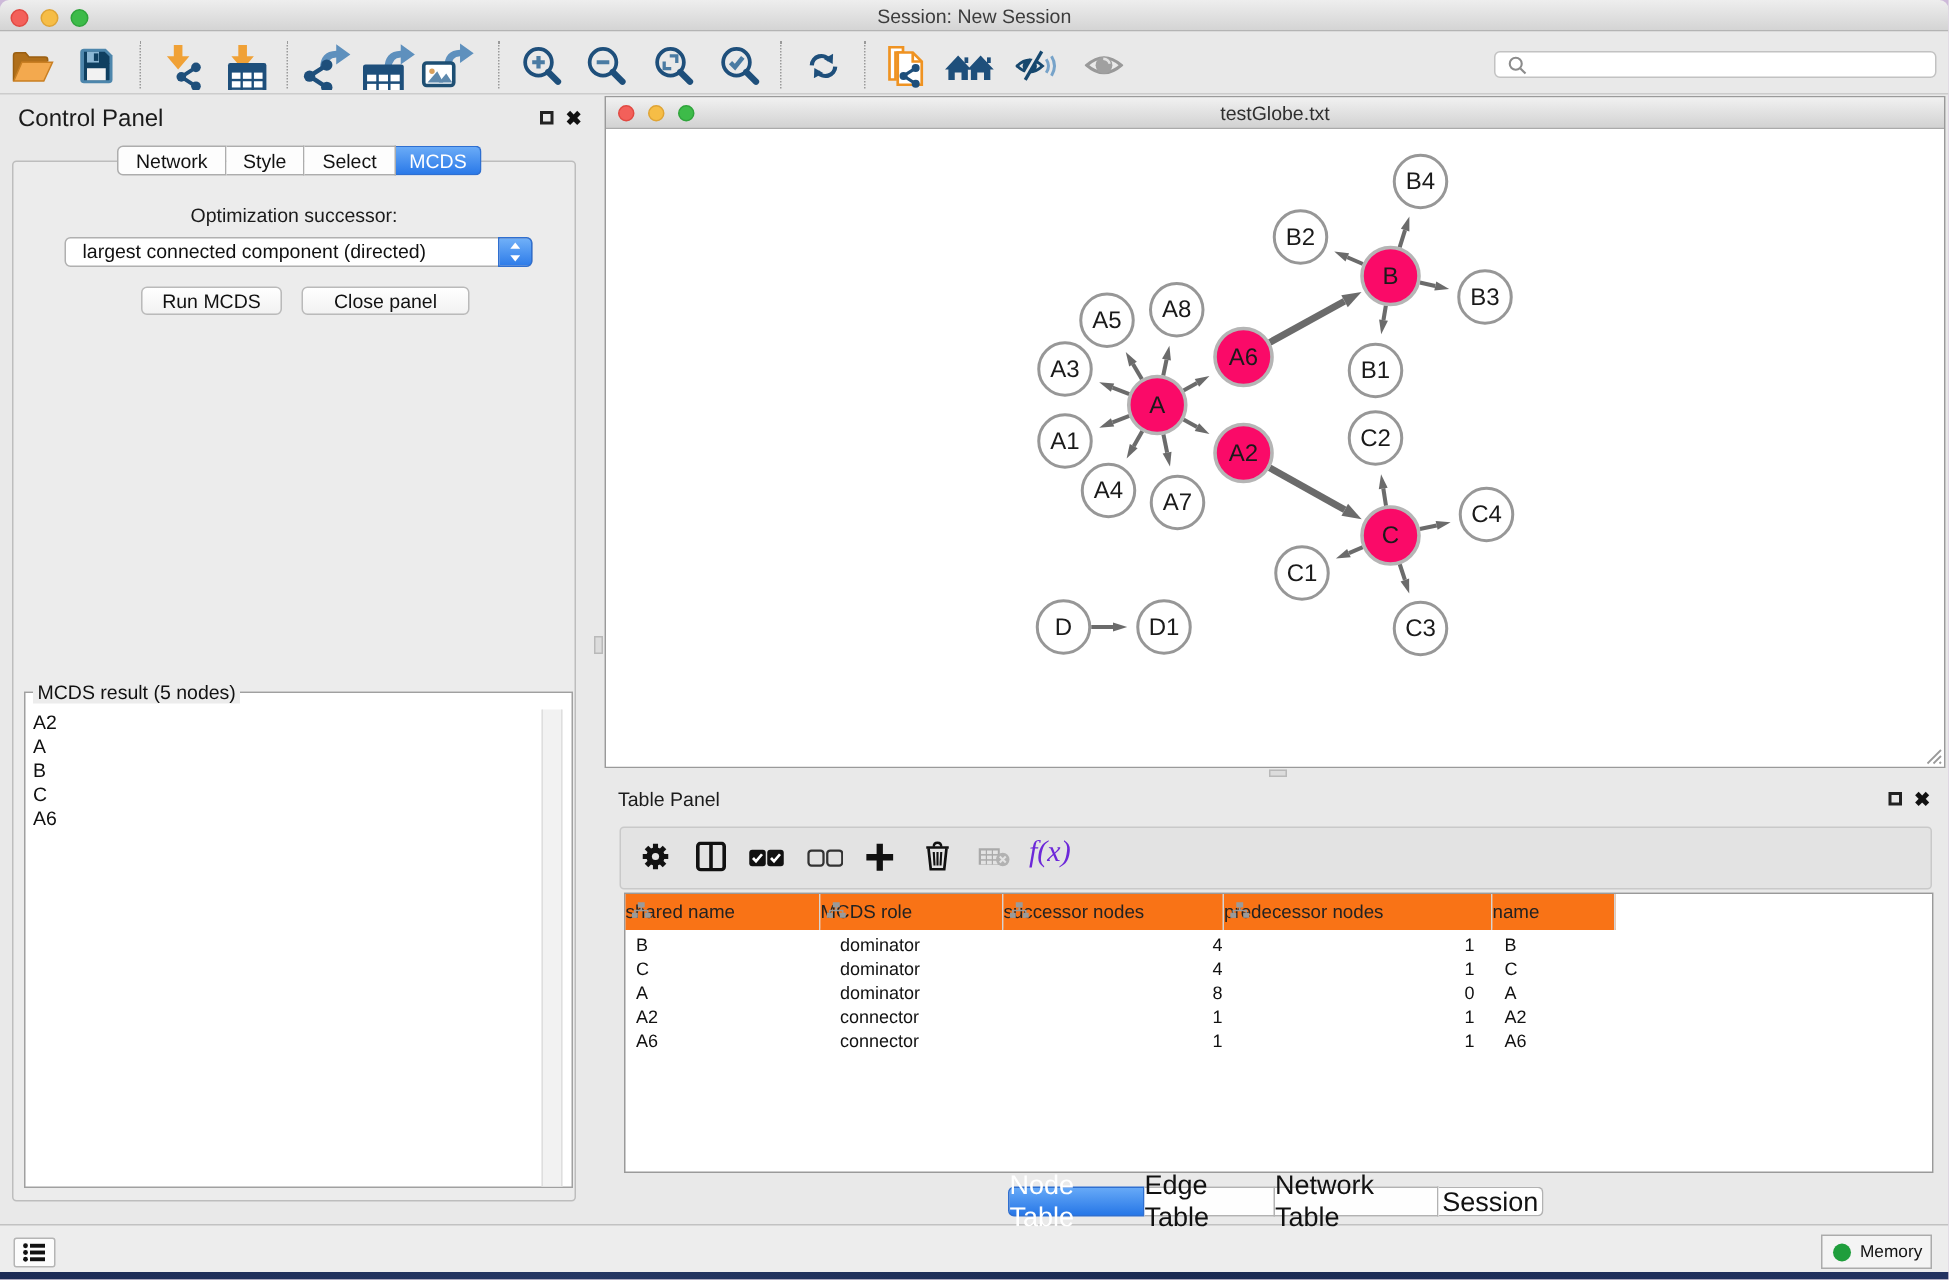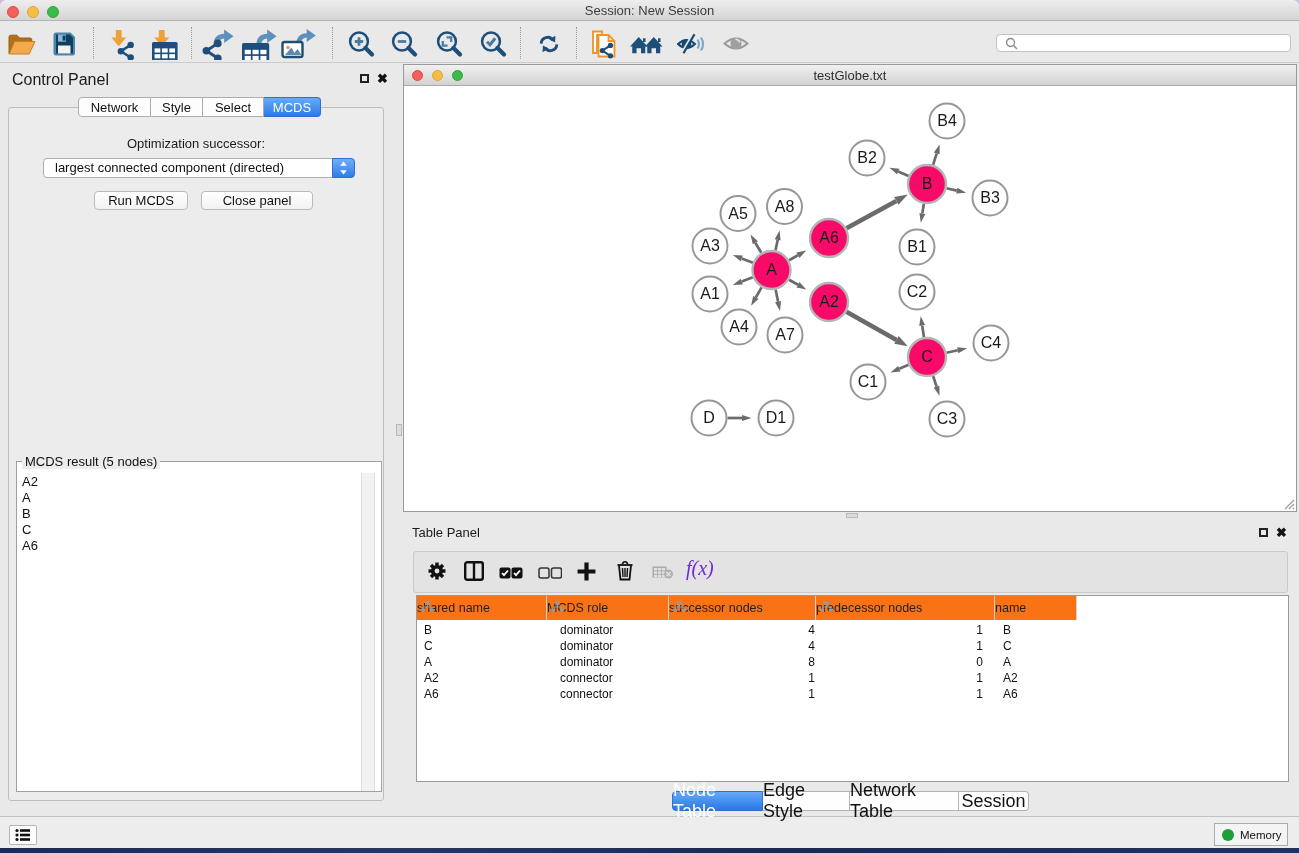--- a/index.html
+++ b/index.html
@@ -471,21 +471,21 @@
     <div class="trow" style="top:90px">
       <div style="left:7px">A6</div>
       <div style="left:143px">connector</div>
       <div style="left:320px;width:78px;text-align:right">1</div>
       <div style="left:480px;width:86px;text-align:right">1</div>
       <div style="left:586px">A6</div>
     </div>
   </div>
 <div id="tp-tabs">
  <div class="tab sel" style="width:91px">Node Table</div>
- <div class="tab" style="width:87px">Edge Style</div>
+ <div class="tab" style="width:87px">Edge Table</div>
  <div class="tab" style="width:109px">Network Table</div>
  <div class="tab" style="width:70px">Session</div>
 </div>
 <div id="status">
  <div id="sb-left"><svg width="16" height="14" viewBox="0 0 16 14" style="margin:2px 0 0 5px">
         <circle cx="2" cy="2.5" r="1.6" fill="#111"></circle>
         <circle cx="2" cy="7" r="1.6" fill="#111"></circle>
         <circle cx="2" cy="11.5" r="1.6" fill="#111"></circle>
         <rect x="5" y="1.2" width="10" height="2.6" fill="#111"></rect>
         <rect x="5" y="5.7" width="10" height="2.6" fill="#111"></rect>

